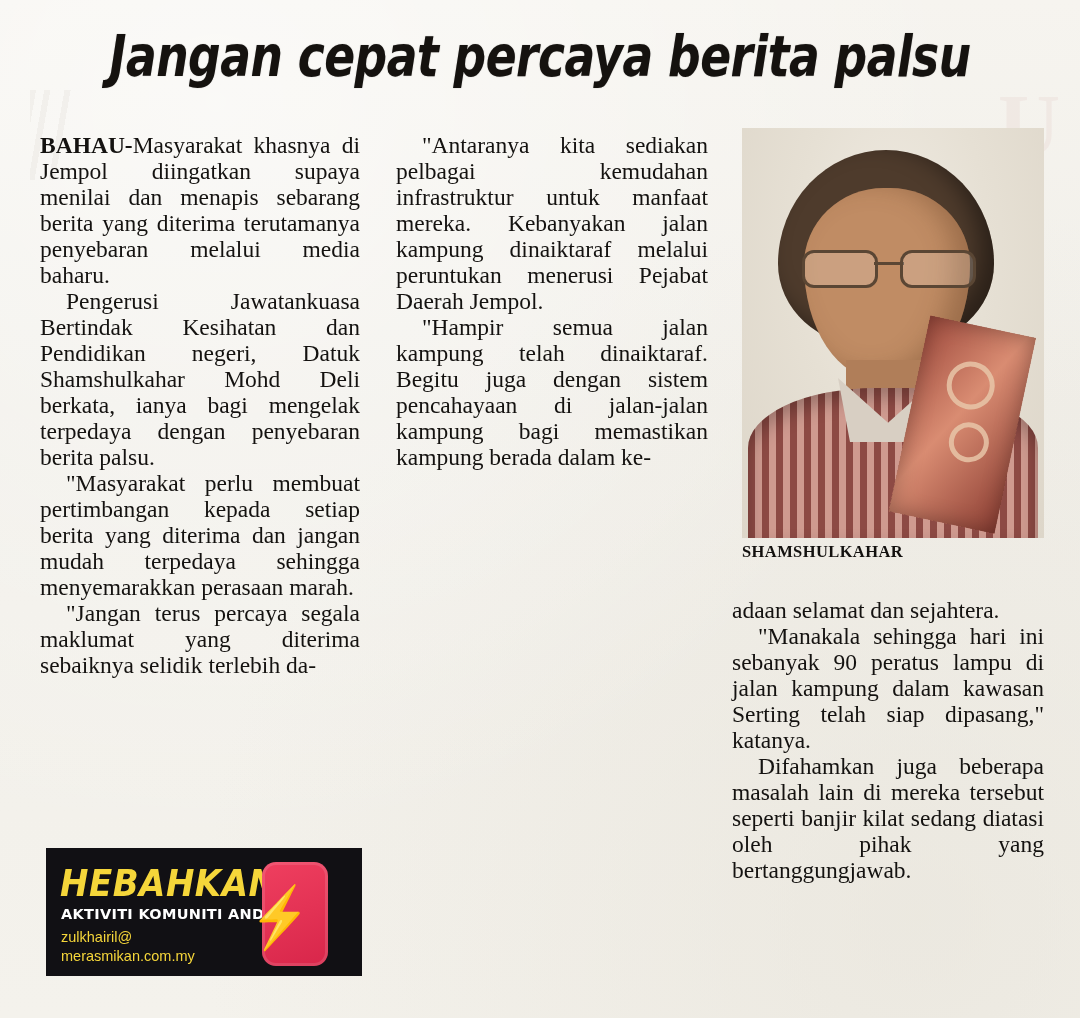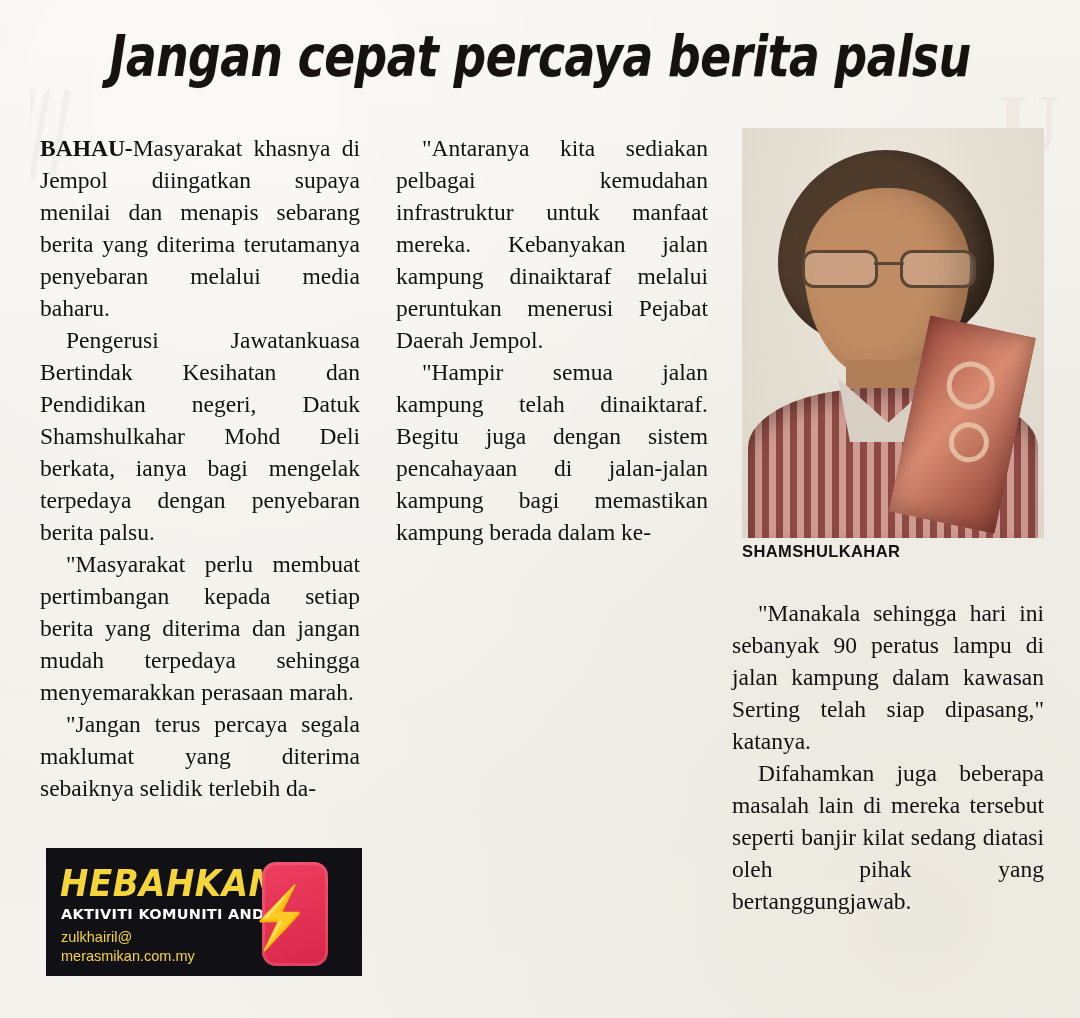--- a/index.html
+++ b/index.html
@@ -78,21 +78,21 @@
     color: #15120f;
     transform: scaleY(1.22) scaleX(0.99);
     transform-origin: top center;
     text-shadow: 0 0 1px rgba(0,0,0,0.35);
   }
 
   
   .col {
     position: absolute;
     font-size: 23.5px;
-    line-height: 32px;
+    line-height: 26px;
     color: #141210;
     text-align: justify;
     text-justify: inter-word;
     hyphens: manual;
   }
   .col p {
     margin: 0;
     text-indent: 26px;
   }
   .col p.first {
@@ -201,21 +201,21 @@
     border: 5px solid #e7c6a8;
     border-radius: 50%;
     opacity: 0.85;
   }
   .ph-sash .motif.m2 { top: 96px; left: 44px; width: 30px; height: 30px; }
   .photo-caption {
     position: absolute;
     left: 0;
     top: 414px;
     width: 302px;
-    font-family: Liberation Sans, sans-serif;
+    font-family: Liberation Serif, serif;
     font-weight: bold;
     font-size: 16.5px;
     letter-spacing: 0.4px;
     color: #13110f;
   }
 
   
   .ad {
     position: absolute;
     left: 46px;
@@ -307,20 +307,21 @@
     <p>"Masyarakat perlu membuat pertimbangan kepada setiap berita yang diterima dan jangan mudah terpedaya sehingga menyemarakkan perasaan marah.</p>
     <p>"Jangan terus percaya segala maklumat yang diterima sebaiknya selidik terlebih da-</p>
   </div>
 
   <div class="col col-2">
     <p>"Antaranya kita sediakan pelbagai kemudahan infrastruktur untuk manfaat mereka. Kebanyakan jalan kampung dinaiktaraf melalui peruntukan menerusi Pejabat Daerah Jempol.</p>
     <p>"Hampir semua jalan kampung telah dinaiktaraf. Begitu juga dengan sistem pencahayaan di jalan-jalan kampung bagi memastikan kampung berada dalam ke-</p>
   </div>
 
   <div class="col col-3">
+    <p class="first">adaan selamat dan sejahtera.</p>
     <p>"Manakala sehingga hari ini sebanyak 90 peratus lampu di jalan kampung dalam kawasan Serting telah siap dipasang," katanya.</p>
     <p>Difahamkan juga beberapa masalah lain di mereka tersebut seperti banjir kilat sedang diatasi oleh pihak yang bertanggungjawab.</p>
   </div>
 
   <div class="photo-wrap">
     <div class="photo">
       <div class="ph-bg"></div>
       <div class="ph-hair"></div>
       <div class="ph-face"></div>
       <div class="ph-neck"></div>

